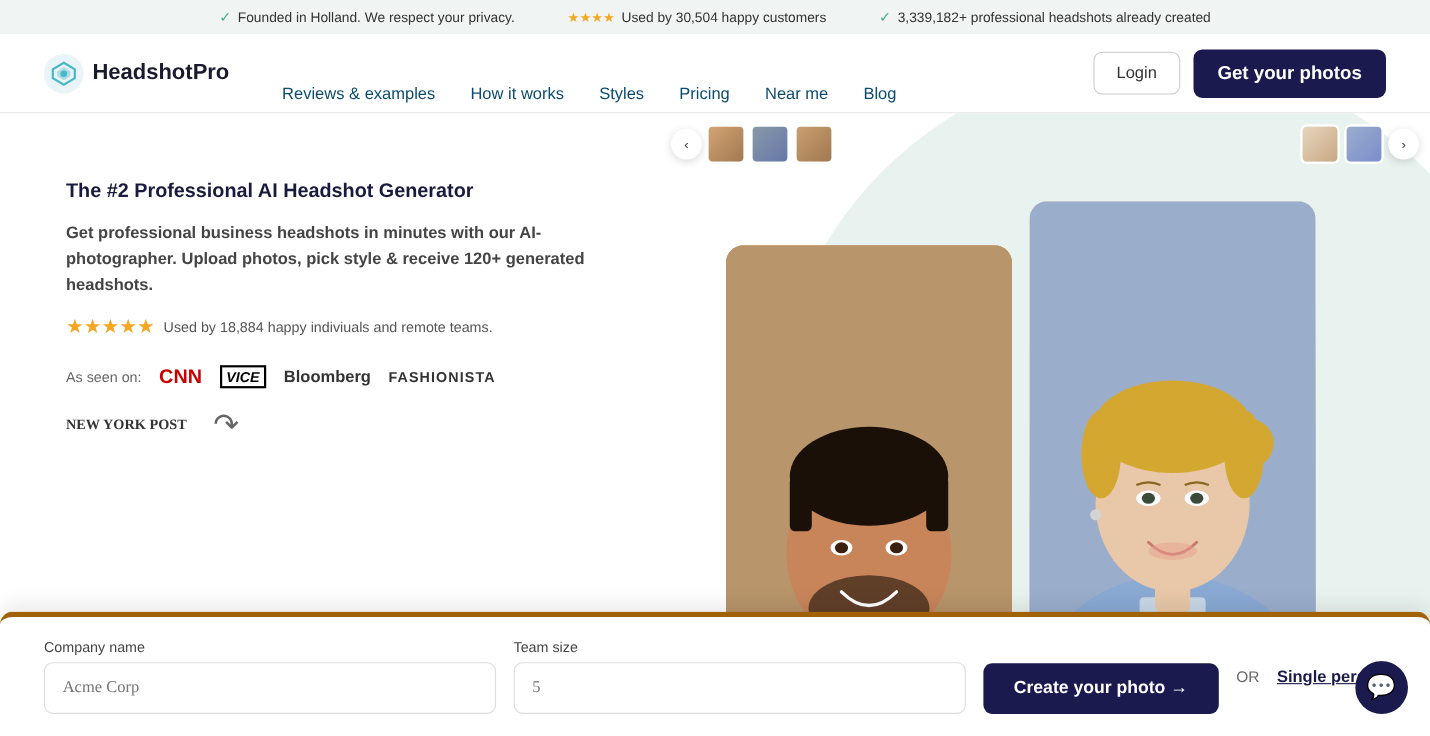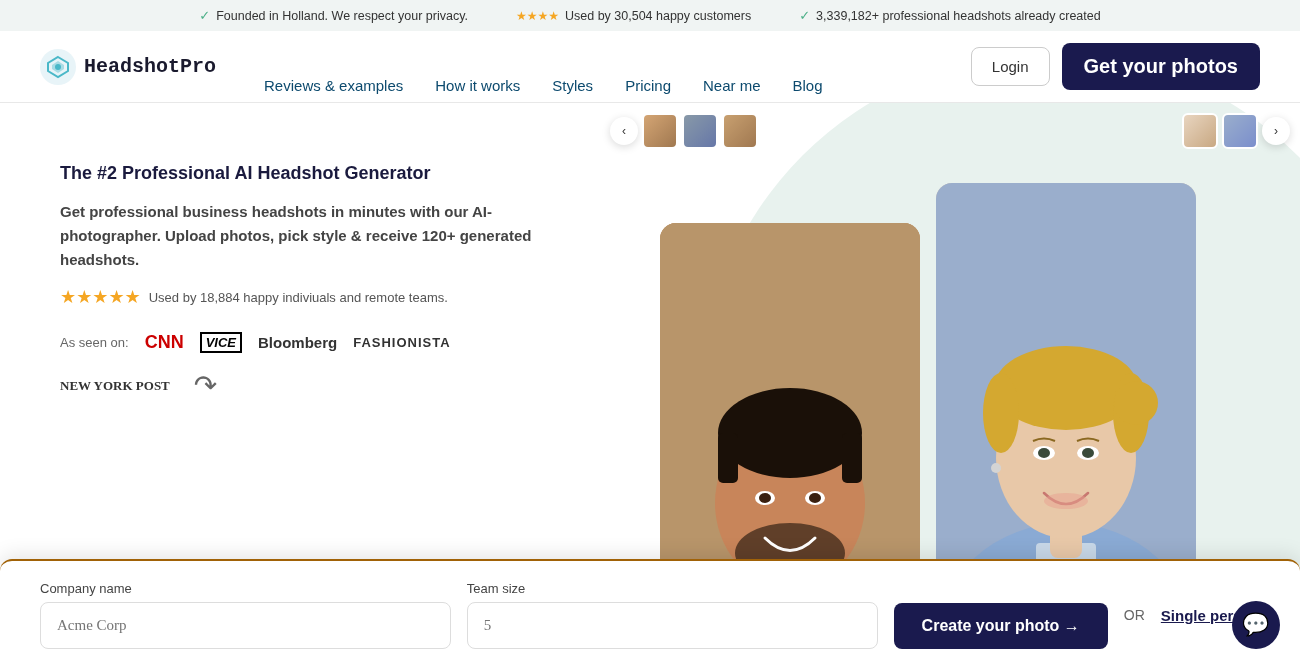--- a/index.html
+++ b/index.html
@@ -22,21 +22,21 @@
 
     
     nav {
       display: flex;
       align-items: center;
       padding: 0 40px;
       height: 72px;
       border-bottom: 1px solid #e8e8e8;
       background: #fff;
     }
-    .logo { display: flex; align-items: center; gap: 8px; margin-right: 48px; text-decoration: none; font-family: Liberation Mono, monospace; }
+    .logo { display: flex; align-items: center; gap: 8px; margin-right: 48px; text-decoration: none; }
     .logo-icon {
       width: 36px; height: 36px;
       background: #e8f4f8;
       border-radius: 50%;
       display: flex; align-items: center; justify-content: center;
       position: relative;
     }
     .logo-icon svg { width: 24px; height: 24px; }
     .logo-text { font-size: 20px; font-weight: 700; color: #1a1a2e; }
     .nav-links { display: flex; gap: 32px; flex: 1; }
@@ -50,21 +50,21 @@
       font-size: 15px;
       cursor: pointer;
       color: #333;
     }
     .btn-cta {
       padding: 12px 22px;
       background: #1a1a4e;
       color: #fff;
       border: none;
       border-radius: 8px;
-      font-size: 20px;
+      font-size: 17px;
       font-weight: 600;
       cursor: pointer;
     }
 
     
     .hero {
       display: flex;
       min-height: 540px;
       position: relative;
       overflow: hidden;
@@ -223,21 +223,21 @@
       z-index: 0;
     }
 
     
     .form-bar {
       position: fixed;
       bottom: 0;
       left: 0;
       right: 0;
       background: #fff;
-      border-top: 2px solid #a16207;
+      border-top: 5px solid #a16207;
       border-radius: 12px 12px 0 0;
       box-shadow: 0 -4px 20px rgba(0,0,0,0.1);
       padding: 20px 40px;
       display: flex;
       align-items: flex-end;
       gap: 16px;
       z-index: 100;
       width: 1300px;
     }
 

